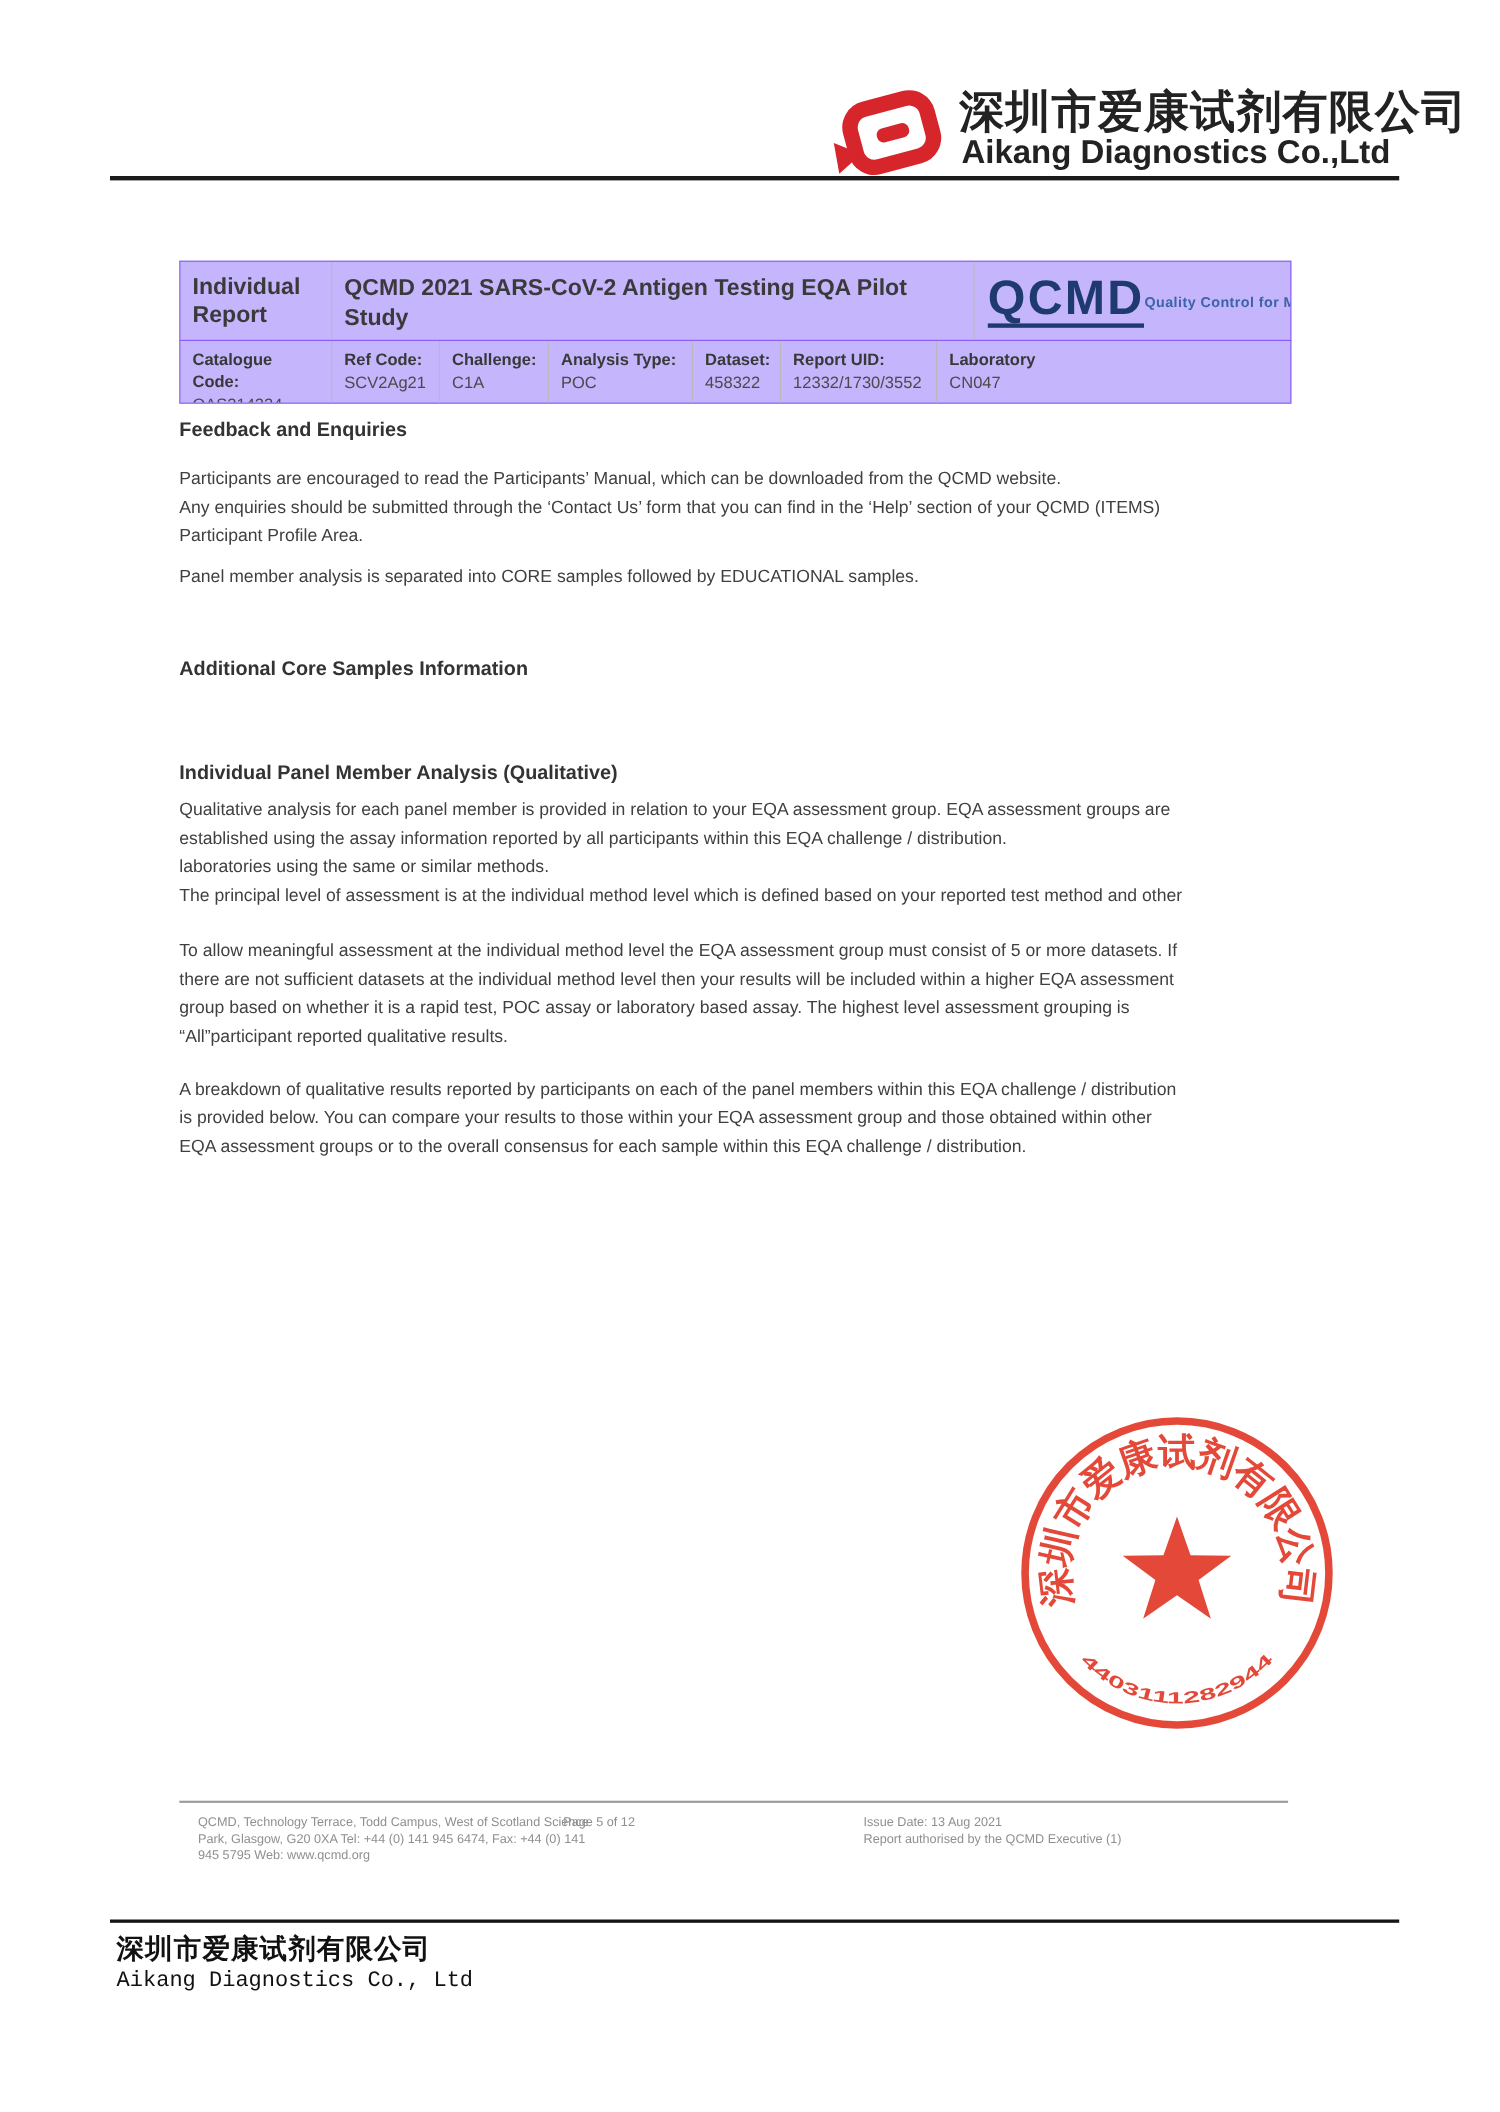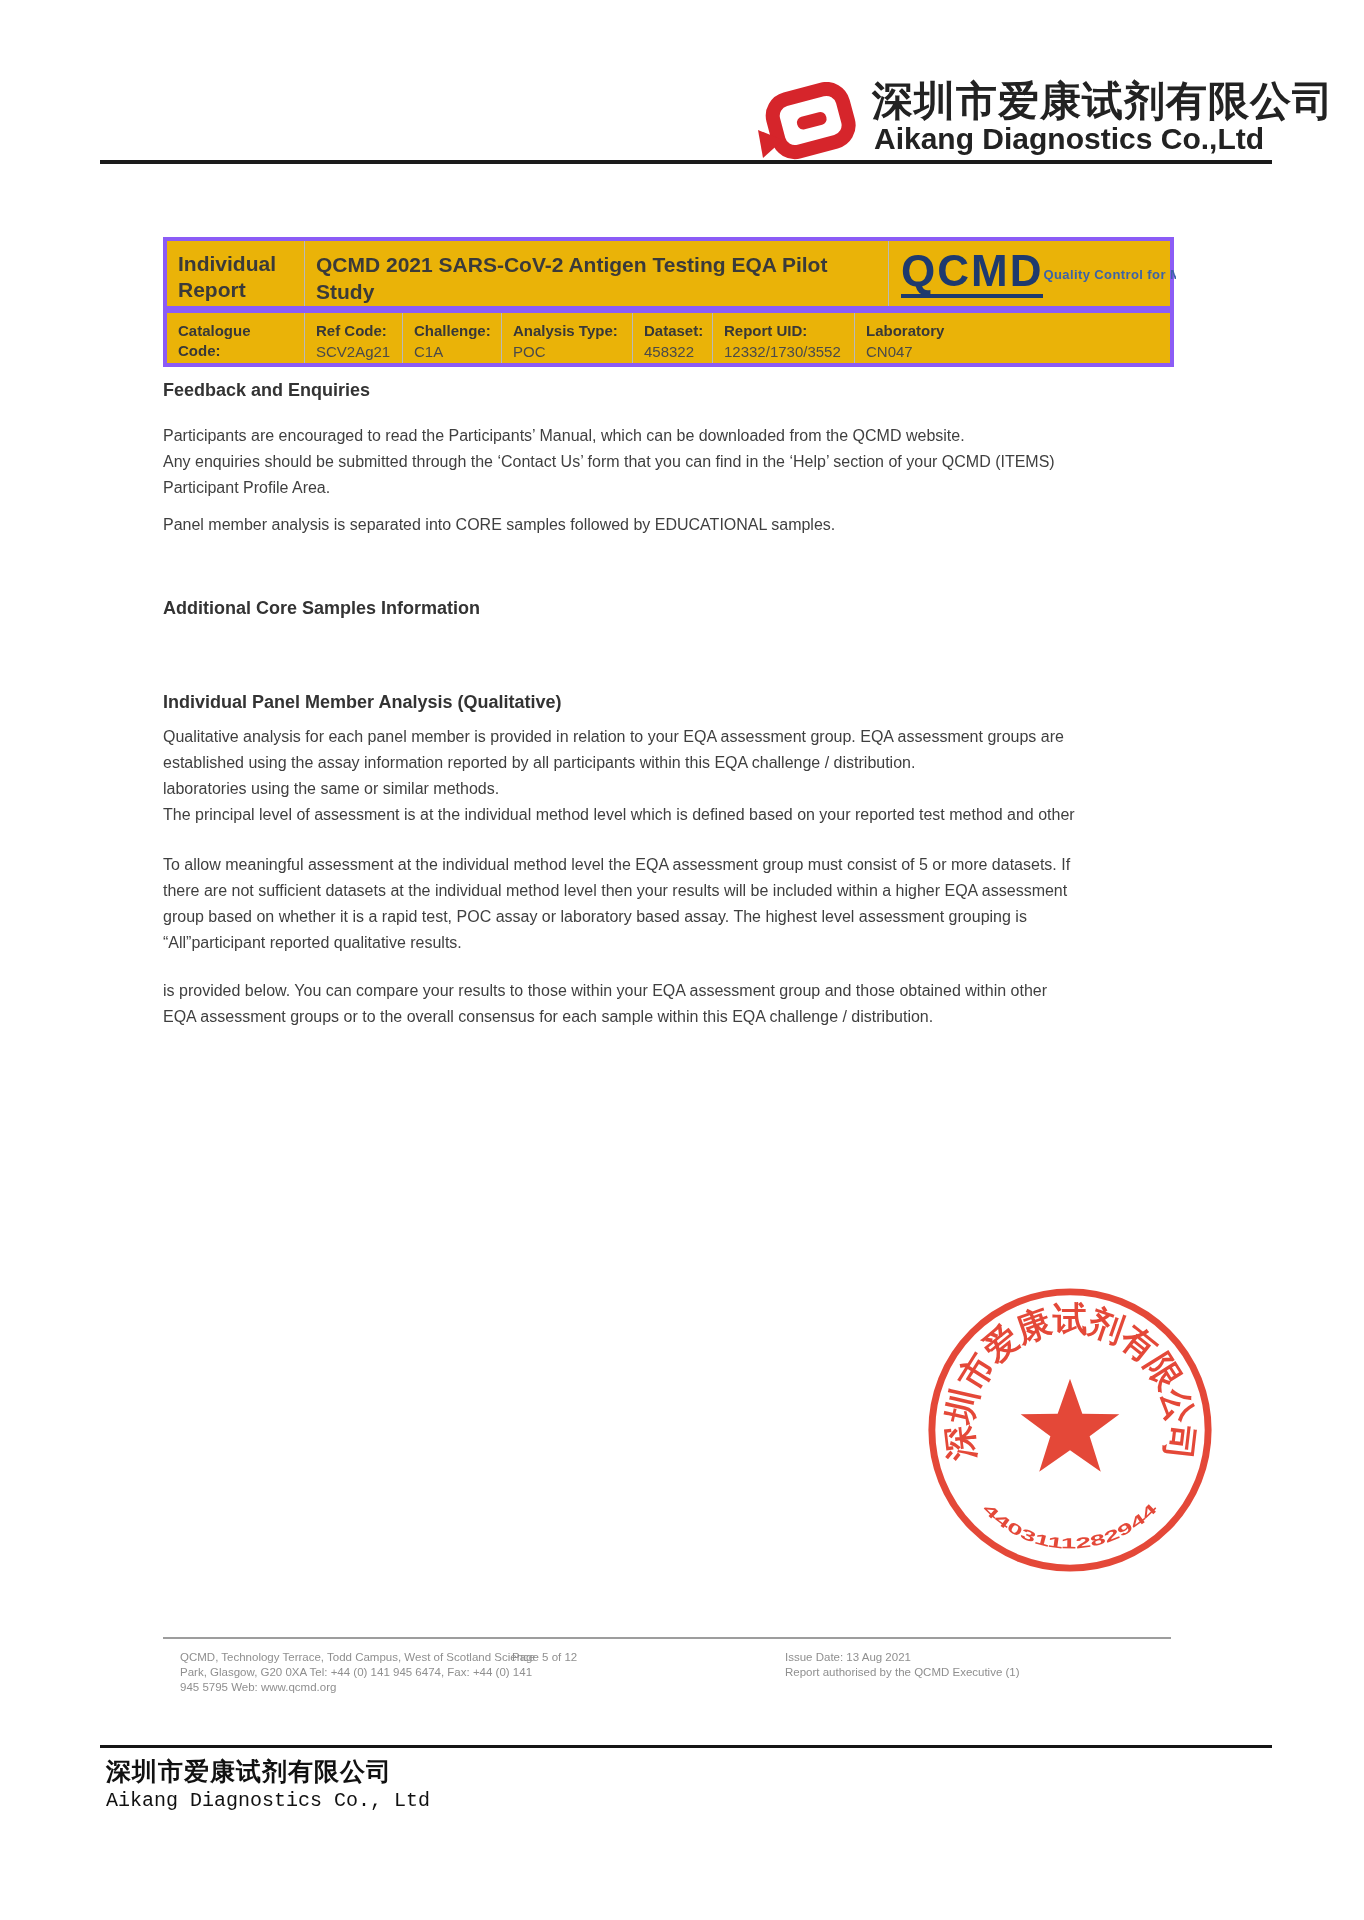--- a/index.html
+++ b/index.html
@@ -13,21 +13,21 @@
   }
   .abs { position: absolute; }
 
   
   .hdr-line { top: 160px; left: 100px; width: 1172px; height: 4px; background: #1b1b1b; }
   .hdr-cn { top: 74px; left: 872px; font-size: 41px; font-weight: bold; color: #222; letter-spacing: 1px; white-space: nowrap; }
   .hdr-en { top: 122px; left: 874px; font-size: 30px; font-weight: bold; color: #222; letter-spacing: 0px; white-space: nowrap; }
 
   
   .rpt { left: 163px; top: 237px; width: 1011px; font-size: 15px; }
-  .rpt-row { display: grid; border: 4px solid #8b5cf6; background: #eab308; }
+  .rpt-row { display: grid; border: 1px solid #8b5cf6; background: #c4b5fd; }
   .rpt-row1 { grid-template-columns: 137px 584px 288px; height: 73px; }
   .rpt-row2 { grid-template-columns: 137px 98px 99px 131px 80px 142px 322px; height: 58px; margin-top: -1px; }
   .rpt-cell { border-left: 1px solid #b9b9b9; padding: 8px 10px 6px 11px; overflow: hidden; }
   .rpt-cell:first-child { border-left: none; }
   .rpt-type { font-size: 21px; font-weight: bold; color: #3a3a3a; line-height: 26px; padding-top: 10px; }
   .rpt-title { font-size: 21px; font-weight: bold; color: #3a3a3a; line-height: 27px; padding-top: 10px; }
   .rpt-label { font-weight: bold; color: #383838; line-height: 20px; }
   .rpt-value { color: #4a4a4a; line-height: 22px; }
   .qcmd-cell { display: flex; align-items: center; gap: 6px; padding: 4px 6px; }
   .qcmd-txtcol { display: flex; align-items: center; }
@@ -149,20 +149,21 @@
 </div>
 
 <div class="abs lines" style="top:852px;">
   <div class="bodyline">To allow meaningful assessment at the individual method level the EQA assessment group must consist of 5 or more datasets. If</div>
   <div class="bodyline">there are not sufficient datasets at the individual method level then your results will be included within a higher EQA assessment</div>
   <div class="bodyline">group based on whether it is a rapid test, POC assay or laboratory based assay. The highest level assessment grouping is</div>
   <div class="bodyline">“All”participant reported qualitative results.</div>
 </div>
 
 <div class="abs lines" style="top:978px;">
+  <div class="bodyline">A breakdown of qualitative results reported by participants on each of the panel members within this EQA challenge / distribution</div>
   <div class="bodyline">is provided below. You can compare your results to those within your EQA assessment group and those obtained within other</div>
   <div class="bodyline">EQA assessment groups or to the overall consensus for each sample within this EQA challenge / distribution.</div>
 </div>
 
 <svg class="abs stamp" viewBox="0 0 300 300">
   <defs>
     <path id="arcTop" d="M 56 184.2 A 100 100 0 1 1 244 184.2" fill="none"></path>
     <path id="arcBot" d="M 51.7 218.9 A 120 120 0 0 0 248.3 218.9" fill="none"></path>
   </defs>
   <circle cx="150" cy="150" r="140" fill="none" stroke="#e23b2a" stroke-width="7"></circle>

